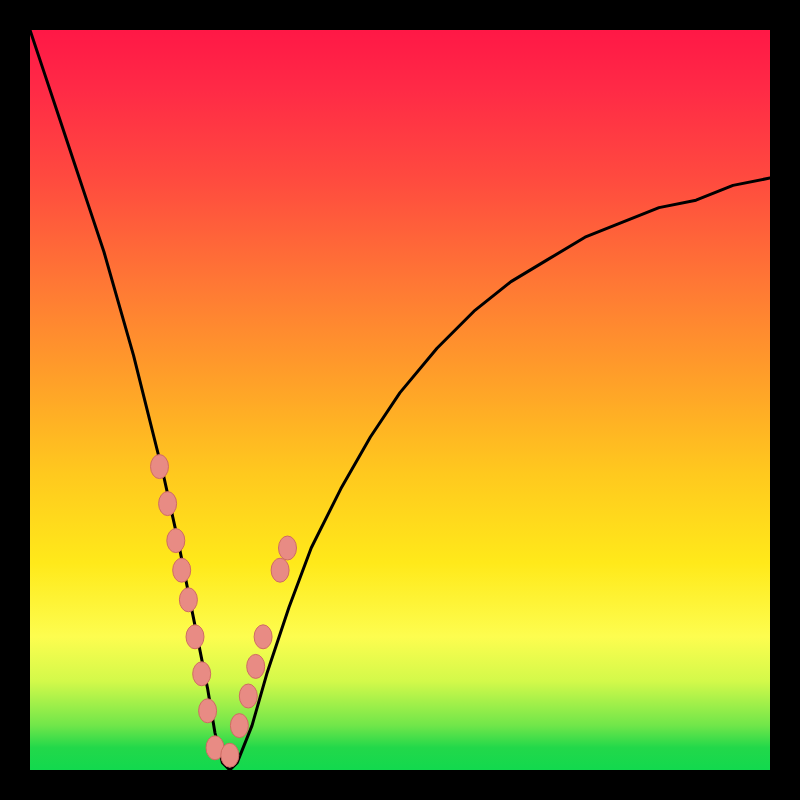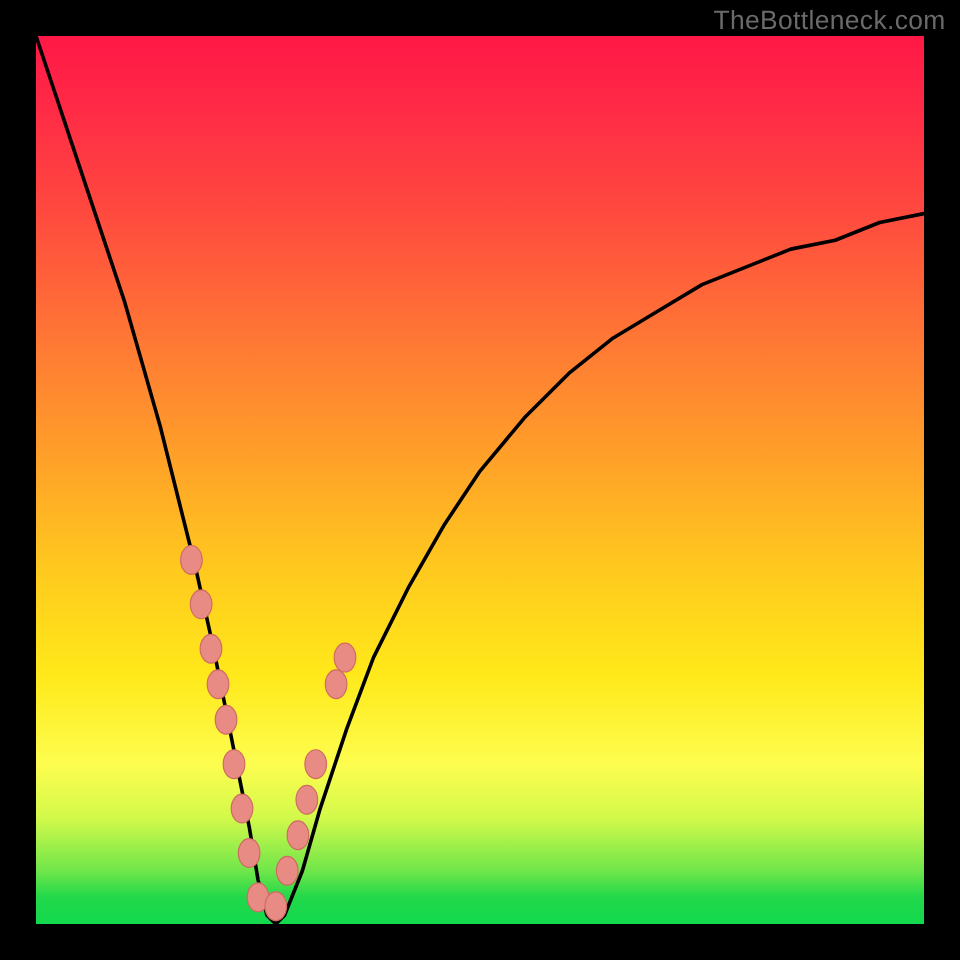--- a/index.html
+++ b/index.html
@@ -78,15 +78,14 @@
           <ellipse cx="209.4" cy="695.6" rx="9" ry="12" fill="#e88b84" stroke="#cf6b63" stroke-width="1"></ellipse>
           <ellipse cx="218.3" cy="666.0" rx="9" ry="12" fill="#e88b84" stroke="#cf6b63" stroke-width="1"></ellipse>
           <ellipse cx="225.7" cy="636.4" rx="9" ry="12" fill="#e88b84" stroke="#cf6b63" stroke-width="1"></ellipse>
           <ellipse cx="233.1" cy="606.8" rx="9" ry="12" fill="#e88b84" stroke="#cf6b63" stroke-width="1"></ellipse>
           <ellipse cx="250.1" cy="540.2" rx="9" ry="12" fill="#e88b84" stroke="#cf6b63" stroke-width="1"></ellipse>
           <ellipse cx="257.5" cy="518.0" rx="9" ry="12" fill="#e88b84" stroke="#cf6b63" stroke-width="1"></ellipse>
         </g>
     </svg>
   </div>
 
-  <div class="watermark">TheBottleneck.com</div>
 
 </div>
 
 </body></html>

